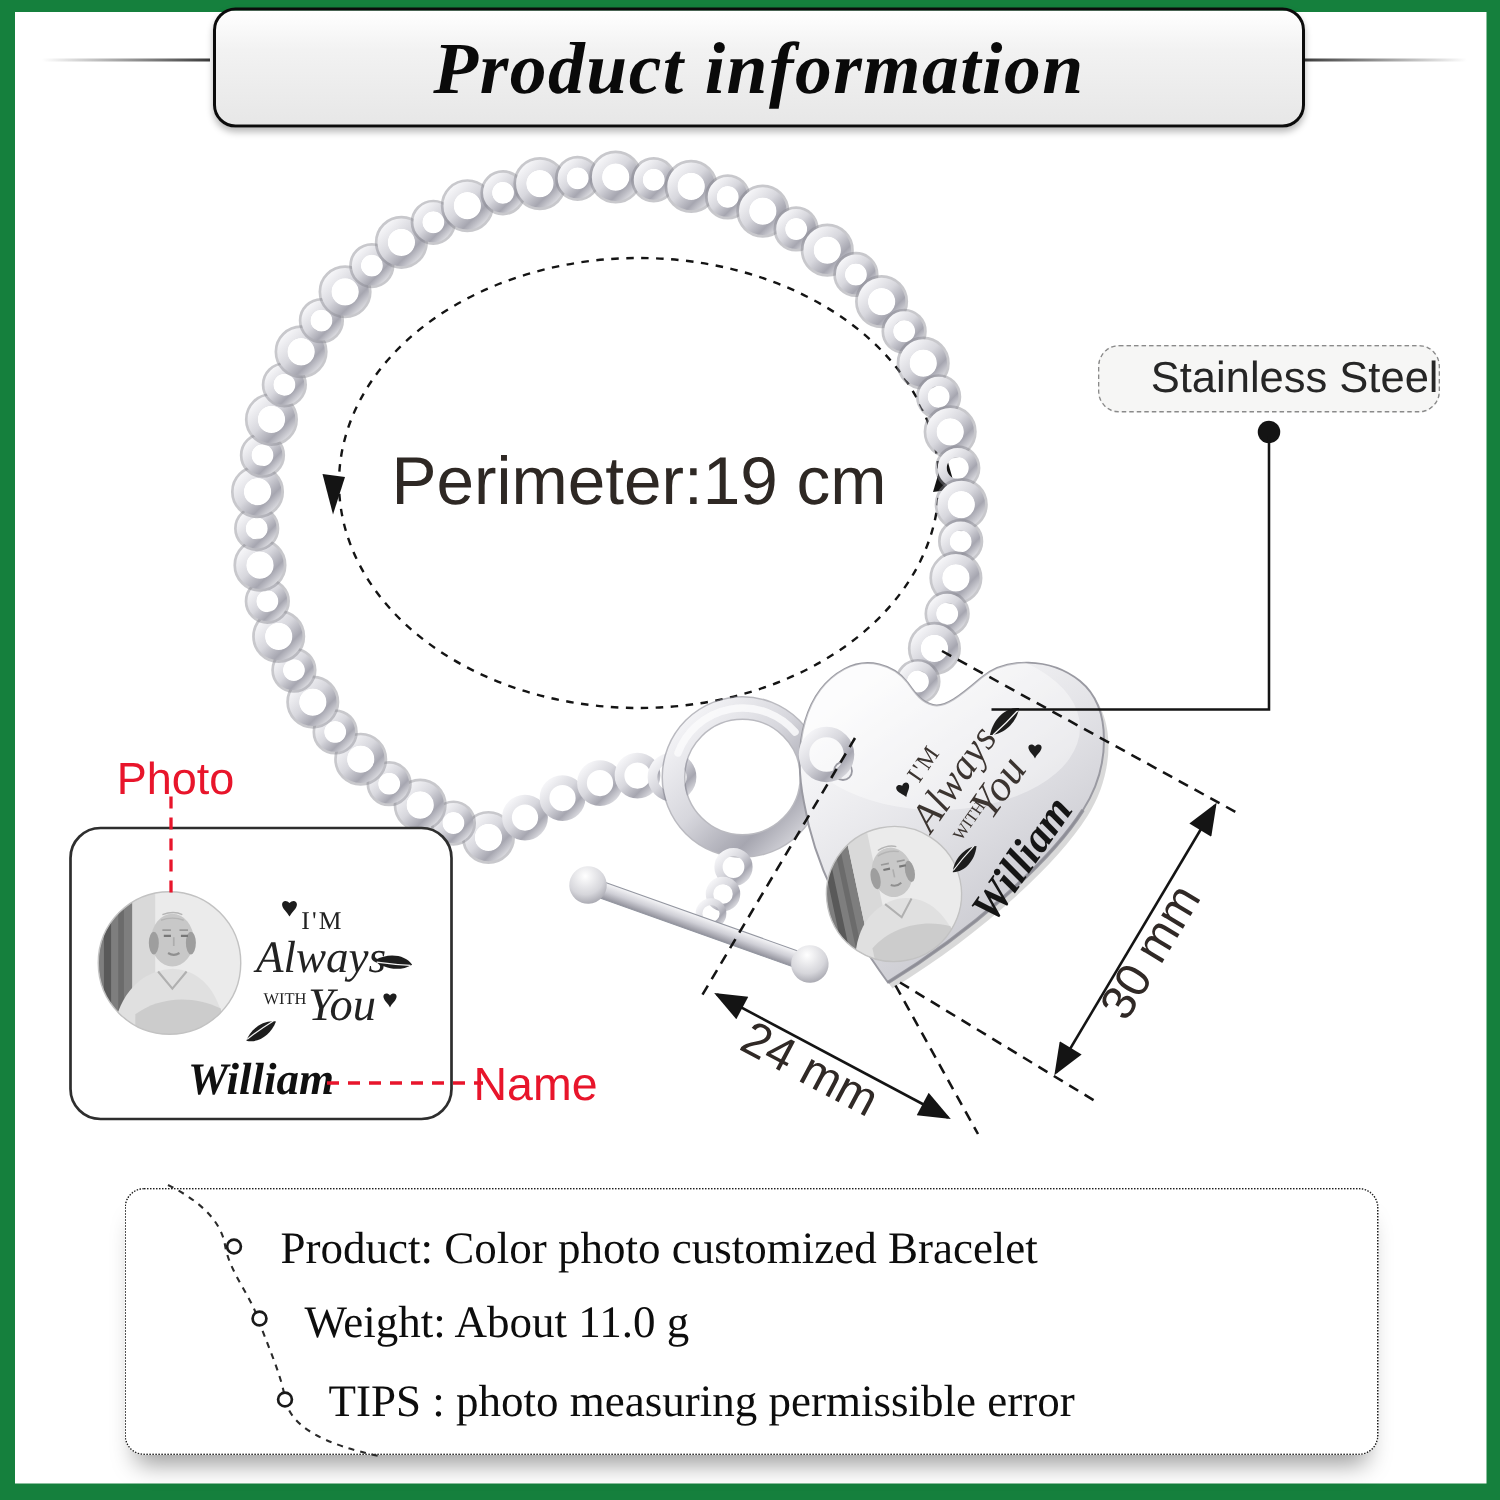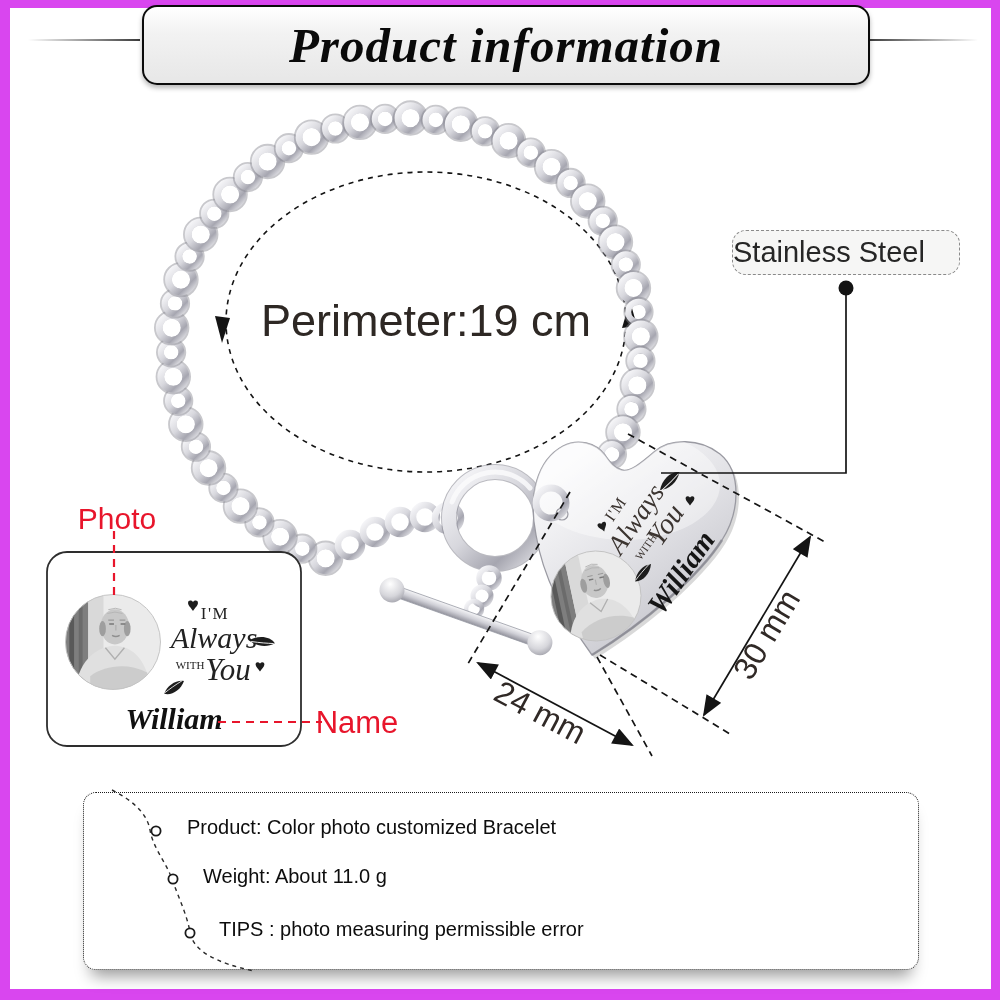--- a/index.html
+++ b/index.html
@@ -1,36 +1,36 @@
 <!DOCTYPE html>
 <html><head>
 <meta charset="utf-8">
 <style>
   html,body{margin:0;padding:0;background:#d6d6d6;}
-  .canvas{position:relative;width:1000px;height:1000px;background:#d946ef;overflow:hidden;
+  .canvas{position:relative;width:1000px;height:1000px;background:#15803d;overflow:hidden;
           font-family:"Liberation Sans",sans-serif;}
   .page{position:absolute;left:10px;top:8px;width:981px;height:981px;background:#ffffff;}
   .title-line{position:absolute;top:39px;height:2px;}
   .title-line.left{left:28px;width:112px;background:linear-gradient(90deg,rgba(90,90,90,0),#3a3a3a);}
   .title-line.right{left:868px;width:110px;background:linear-gradient(270deg,rgba(90,90,90,0),#3a3a3a);}
   .title-box{position:absolute;left:142px;top:5px;width:724px;height:76px;
              border:2.2px solid #0b0b0b;border-radius:15px;
              background:linear-gradient(180deg,#ffffff 0%,#f2f2f2 35%,#e7e7e7 100%);
              box-shadow:0 3px 5px rgba(0,0,0,0.28);
              display:flex;align-items:center;justify-content:center;}
   .title-box span{font-family:"Liberation Serif",serif;font-style:italic;font-weight:bold;
              font-size:49px;color:#0a0a0a;letter-spacing:1px;}
   .chip{position:absolute;left:732px;top:230px;width:226px;height:43px;
         border:1.5px dashed #8a8a8a;border-radius:14px;background:#f6f6f5;
-        display:flex;align-items:center;justify-content:flex-start;
+        display:flex;align-items:center;justify-content:flex-end;
         font-size:29px;color:#262626;}
   .info-box{position:absolute;left:83px;top:792px;width:834px;height:176px;
         border:1.7px dotted #1c1c1c;border-radius:13px;background:#ffffff;
         box-shadow:0 14px 16px -8px rgba(0,0,0,0.4);}
-  .info-row{position:absolute;font-size:20px;color:#0d0d0d;white-space:nowrap;}
+  .info-row{position:absolute;font-size:30px;color:#0d0d0d;white-space:nowrap;font-family:Liberation Serif, serif;}
   .info-row.r1{left:187px;top:816px;}
   .info-row.r2{left:203px;top:865px;text-align:center;}
   .info-row.r3{left:219px;top:918px;}
   svg.art{position:absolute;left:0;top:0;pointer-events:none;}
   text{user-select:none;}
 </style>
 </head>
 <body>
 
 <div class="canvas">

